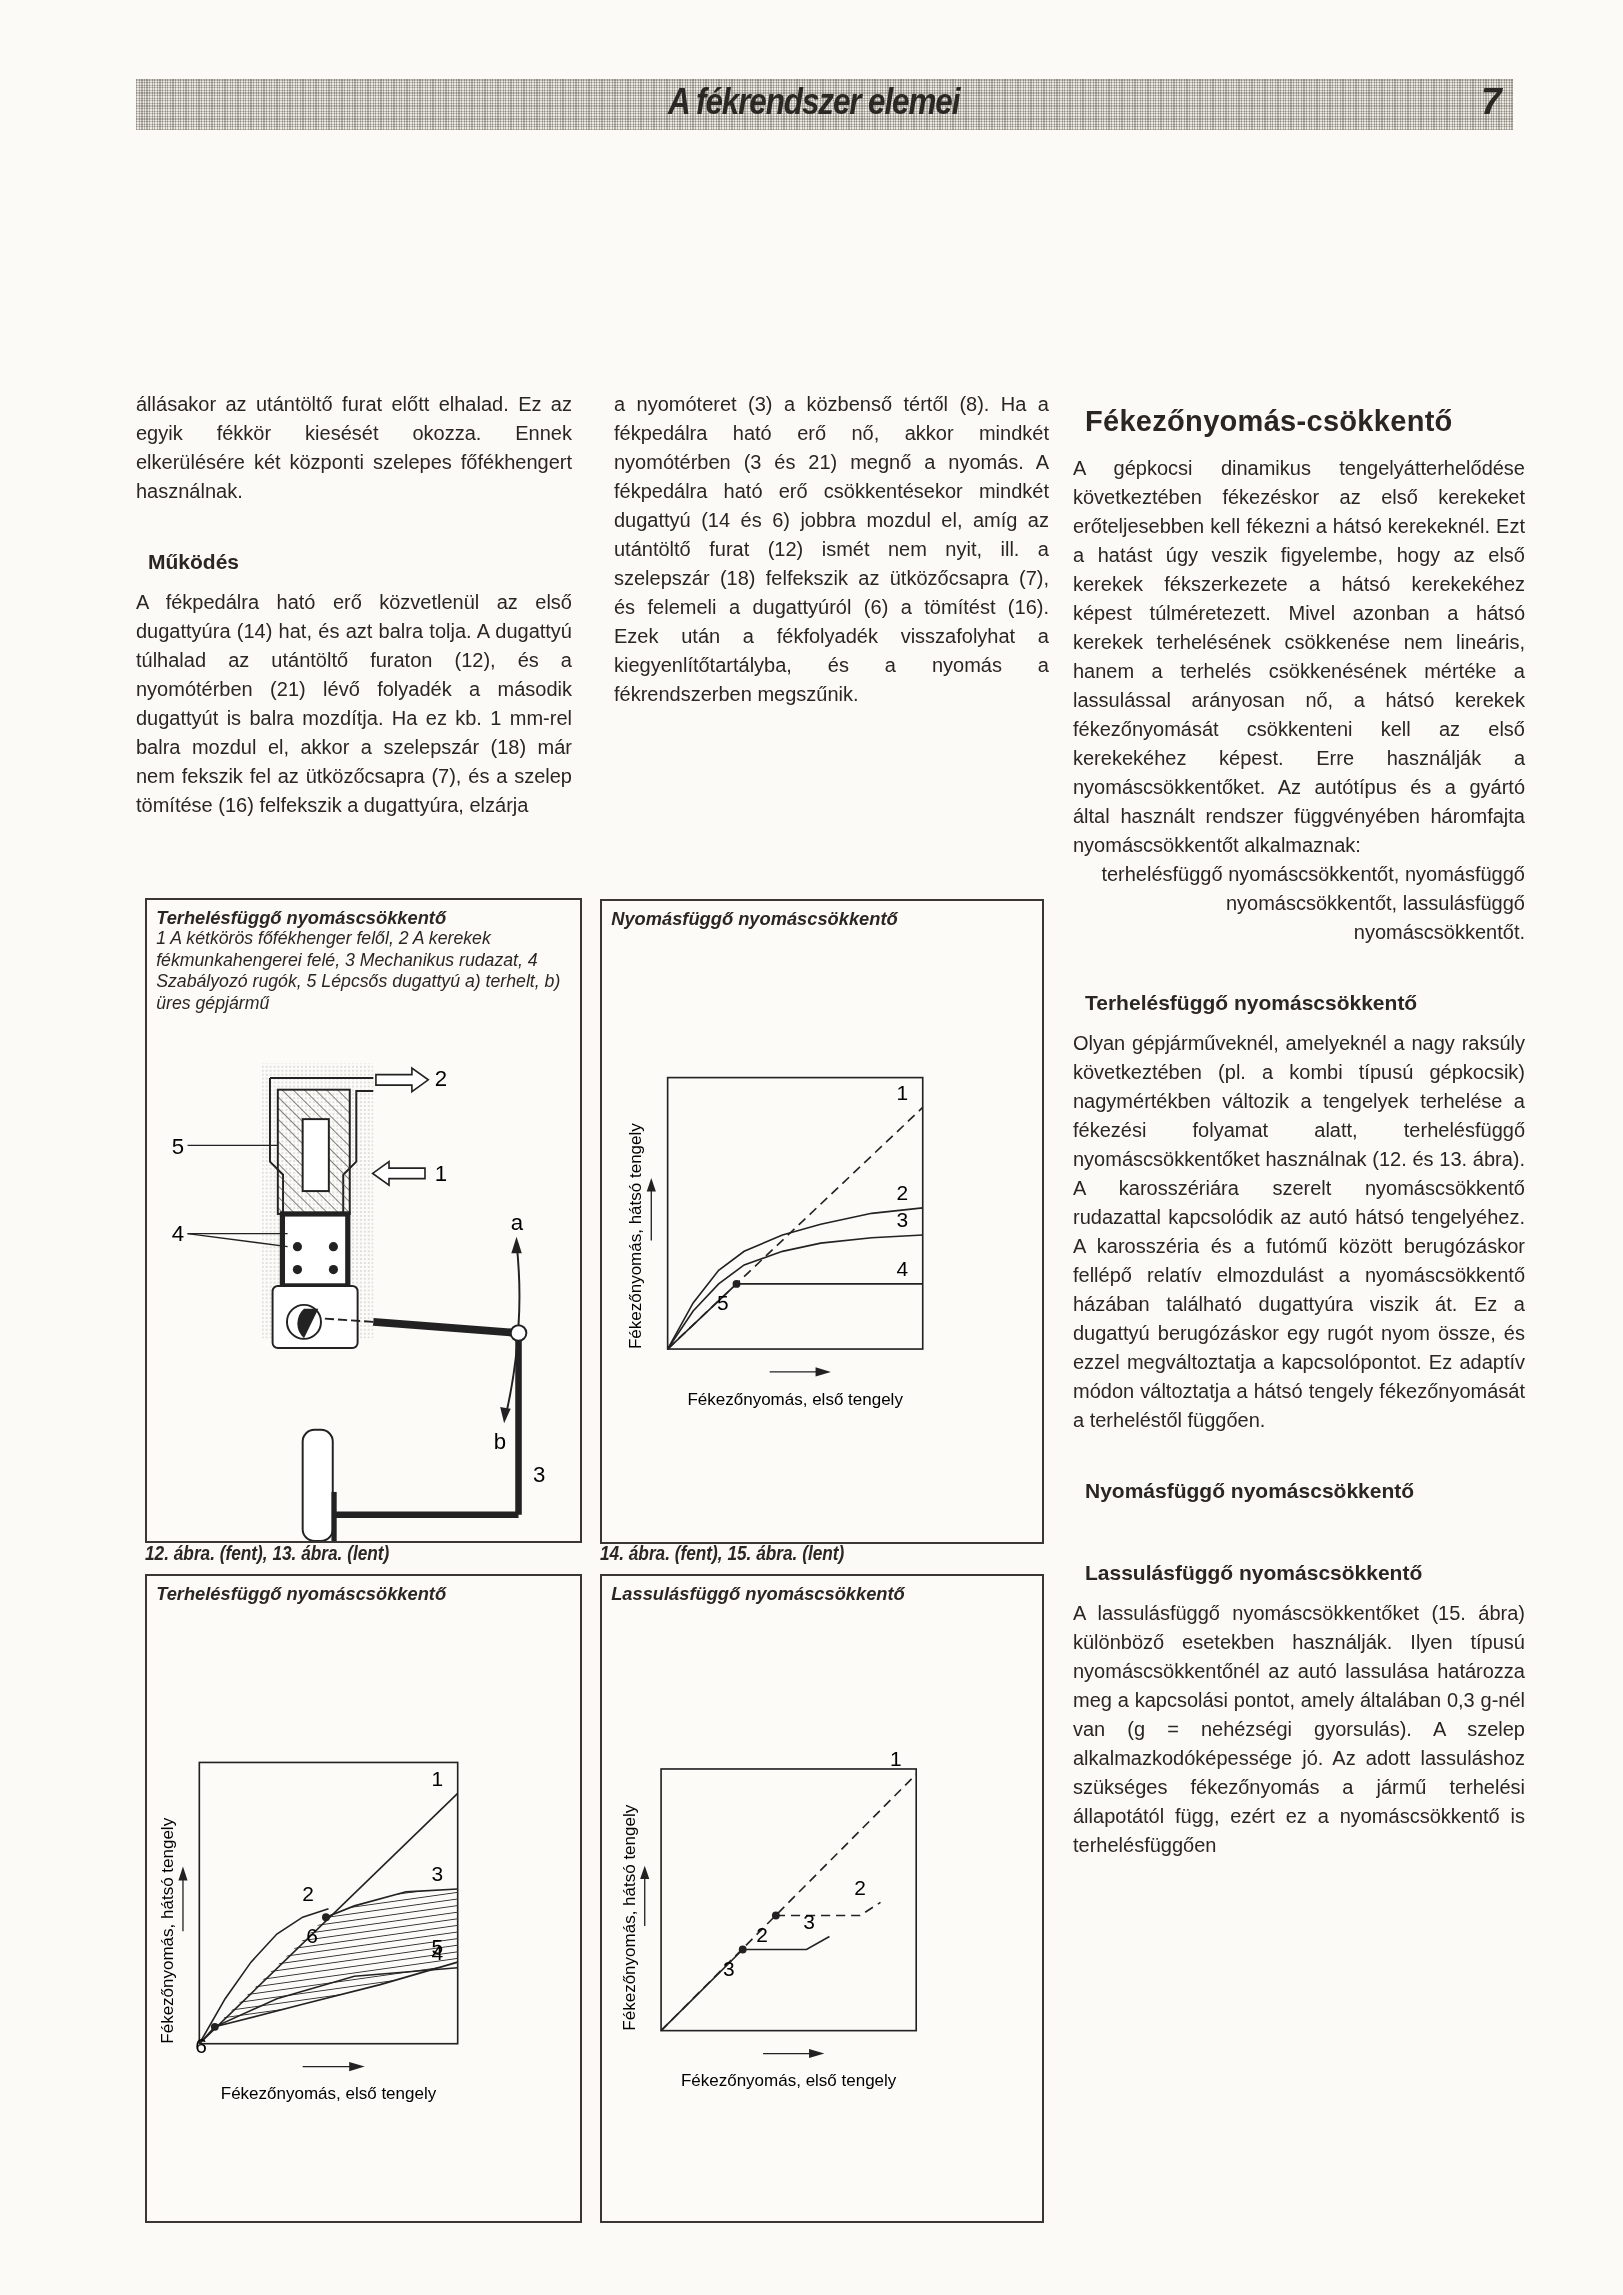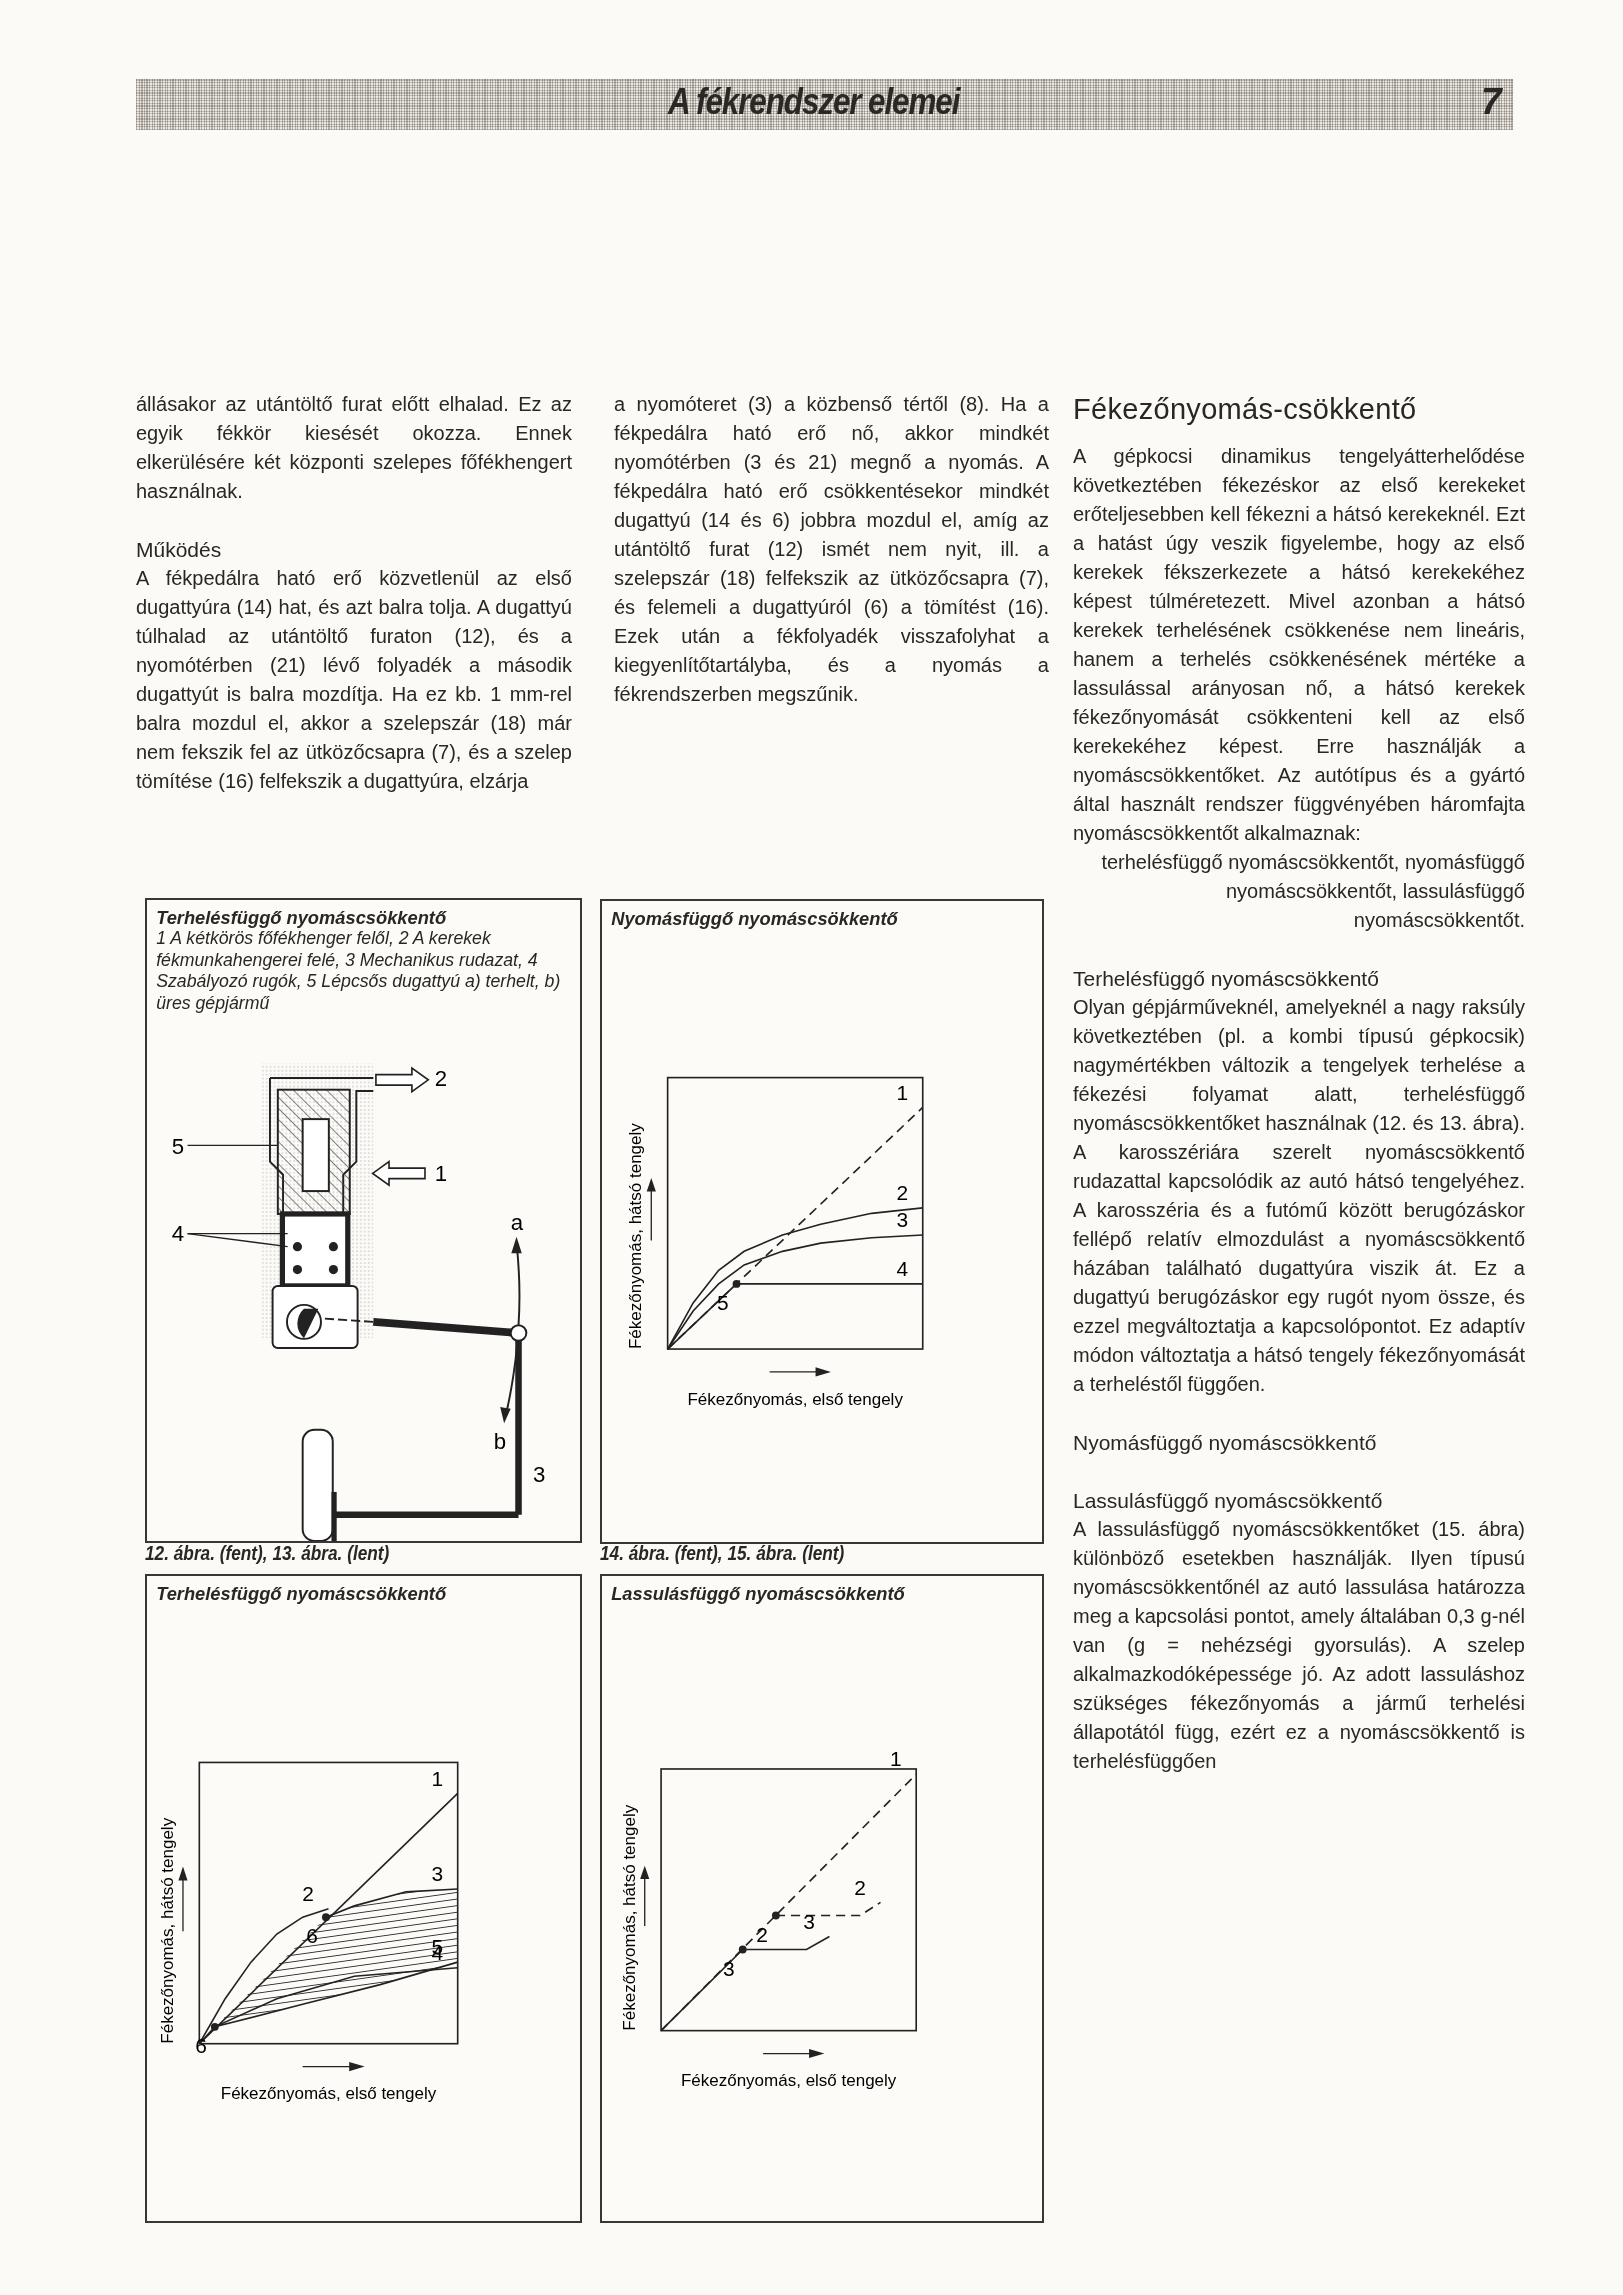--- a/index.html
+++ b/index.html
@@ -7,21 +7,21 @@
          font-family:"Liberation Sans", sans-serif; color:#2a2623; }
   .header-band { position:absolute; left:136px; top:79px; width:1377px; height:51px;
          background: repeating-linear-gradient(90deg,#bdbab5 0 1.3px,#f5f4f0 1.3px 2.6px),
                      repeating-linear-gradient(0deg,#c8c5c0 0 1.3px,#f5f4f0 1.3px 2.6px);
          background-blend-mode:multiply; }
   .header-title { position:absolute; left:668px; top:81px; font-size:37px; font-weight:bold; font-style:italic;
          color:#2b2724; letter-spacing:-1.3px; transform:scaleX(0.85); transform-origin:left; }
   .page-number { position:absolute; left:1481px; top:81px; font-size:37px; font-weight:bold; font-style:italic; color:#2b2724; }
   .col { position:absolute; font-size:20px; line-height:29px; text-align:justify; }
   .col p { margin:0; }
-  .col h3 { margin:0; font-size:21px; font-weight:normal; line-height:29px; }
+  .col h3 { margin:12px; font-size:21px; font-weight:bold; line-height:29px; }
   .col1 { left:136px; top:390px; width:436px; }
   .col2 { left:614px; top:390px; width:435px; }
   .col3 { left:1073px; top:390px; width:452px; }
   .main-heading { font-size:29px !important; font-weight:bold; line-height:39px !important; margin-bottom:13px !important; letter-spacing:0.3px; }
   .gap { height:29px; }
   .figbox { position:absolute; border:2px solid #3a3633; background:#fcfbf8; }
   .figcap { position:absolute; left:9.2px; top:6.5px; right:9.2px; font-style:italic; font-size:17.7px; line-height:21.6px; }
   .figcap .t { font-weight:bold; font-size:18.3px; }
   .figlabel { position:absolute; font-style:italic; font-weight:bold; font-size:19.6px; transform:scaleX(0.88); transform-origin:left; }
   svg text { font-family:"Liberation Sans", sans-serif; }

